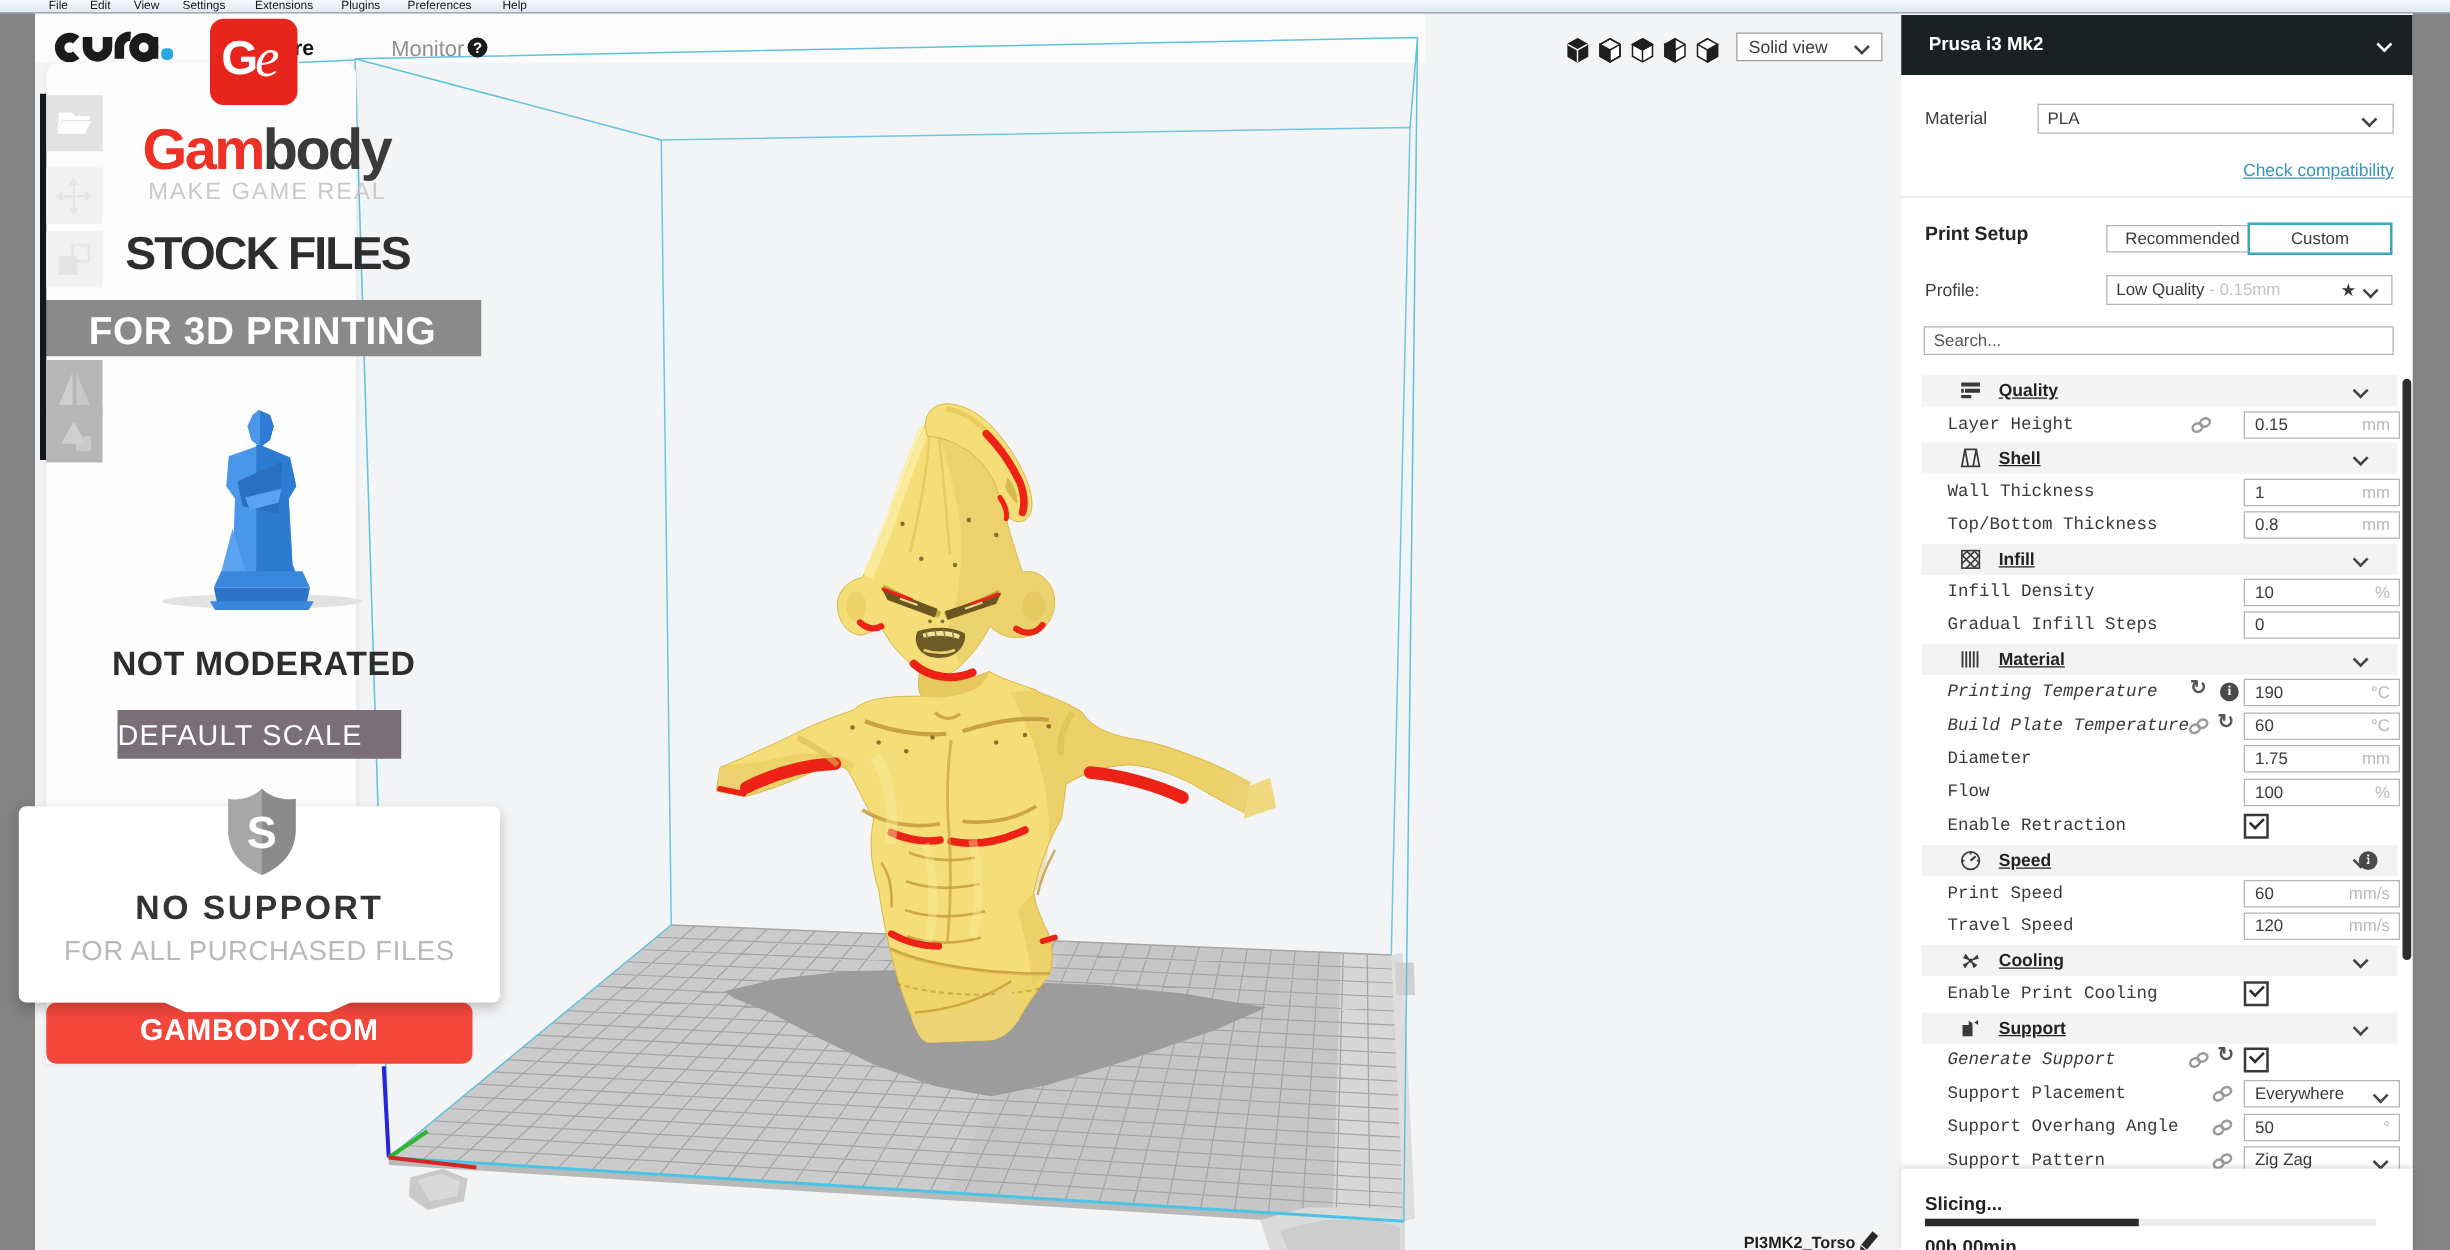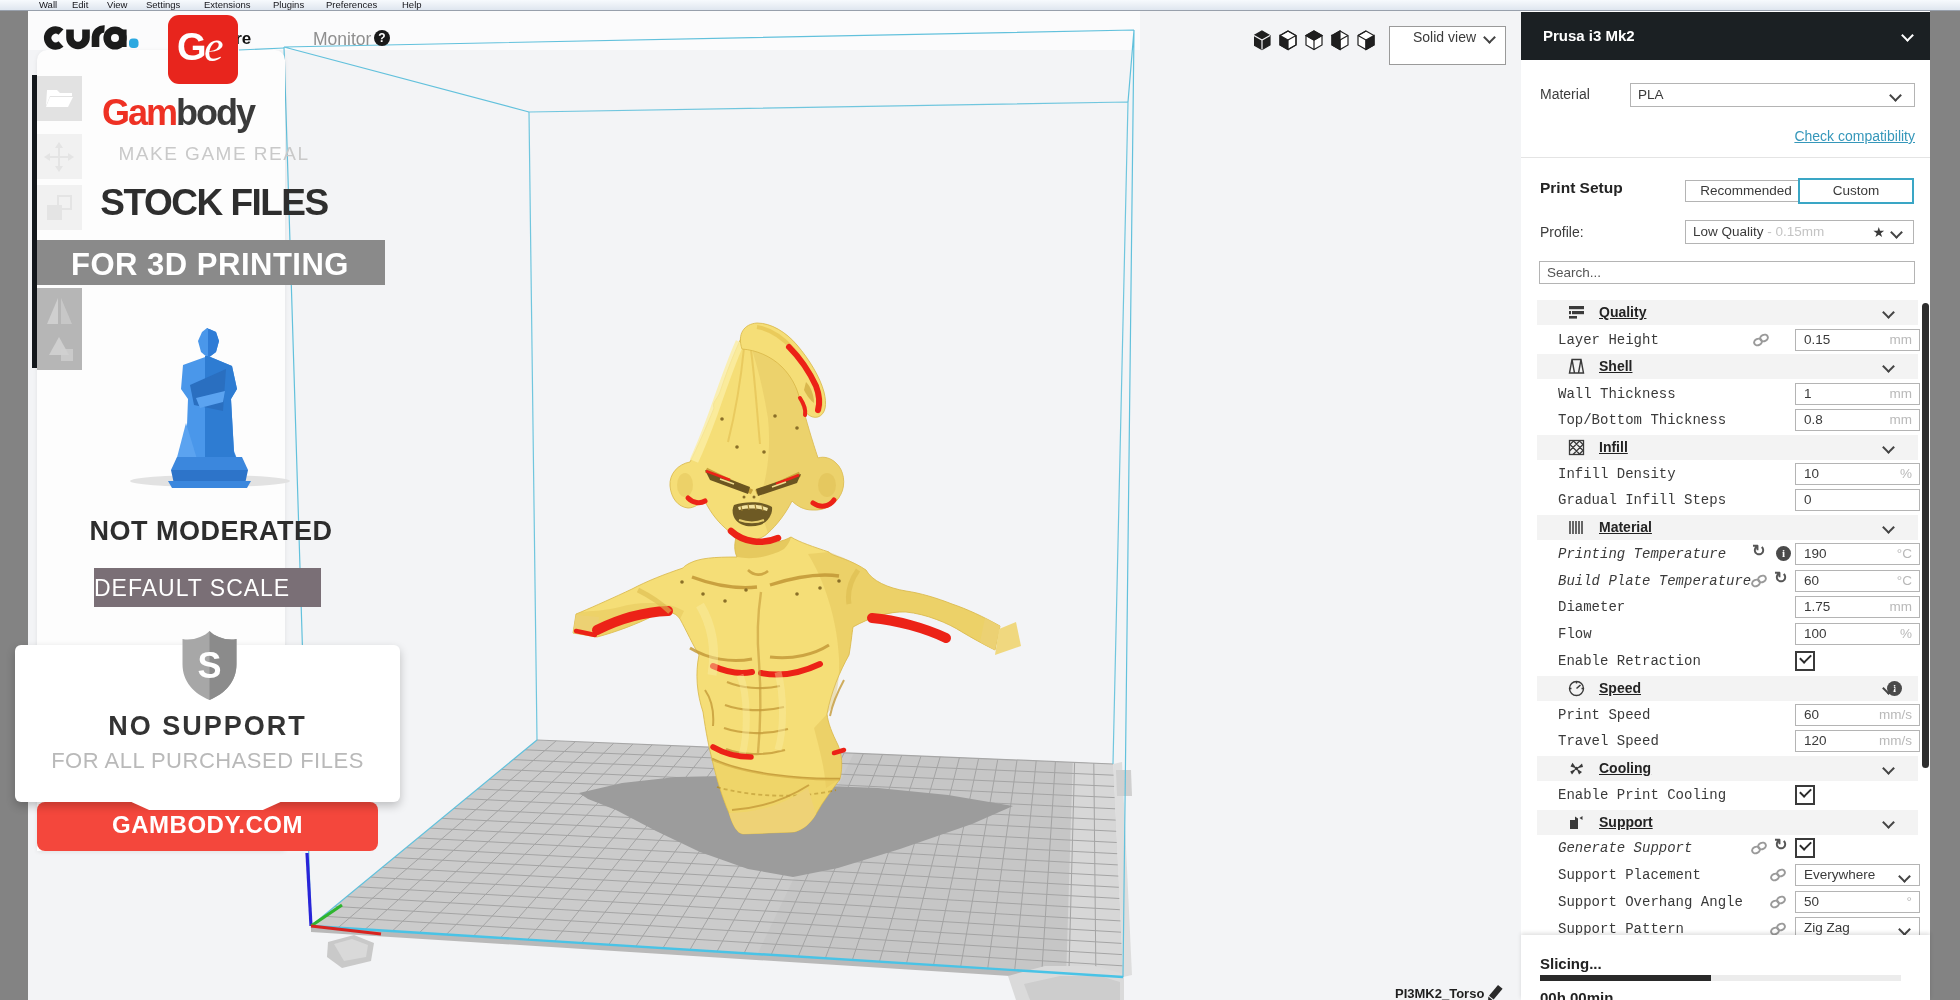--- a/index.html
+++ b/index.html
@@ -35,21 +35,21 @@
   .cb:after { content:""; position:absolute; left:3px; top:1px; width:9px; height:5px;
      border-left:2.5px solid #2a2a2a; border-bottom:2.5px solid #2a2a2a; transform:rotate(-45deg); }
   .undo { font-size:16px; font-weight:bold; color:#555; line-height:16px; transform:scaleX(-1); }
   .info { width:15px; height:15px; background:#4a4a4a; border-radius:50%; color:#fff;
      font-size:11px; font-weight:bold; text-align:center; line-height:15px; font-family:"Liberation Serif",serif; }
 </style>
 </head>
 <body>
 
   <div id="menubar" class="abs">
-    <span style="left:39px">Wall</span>
+    <span style="left:39px">File</span>
     <span style="left:72px">Edit</span>
     <span style="left:107px">View</span>
     <span style="left:146px">Settings</span>
     <span style="left:204px">Extensions</span>
     <span style="left:273px">Plugins</span>
     <span style="left:326px">Preferences</span>
     <span style="left:402px">Help</span>
   </div>
 
   <div id="app" class="abs">
@@ -191,21 +191,21 @@
           <polygon points="8,0 8,9 0,4.5"></polygon>
           <path d="M8,9 L16,4.5 M8,9 L8,18.5" fill="none"></path>
         </g>
         <g transform="translate(104,3)">
           <polygon points="8,0 16,4.5 16,14 8,18.5 0,14 0,4.5" fill="#fff"></polygon>
           <polygon points="8,9 16,4.5 16,14 8,18.5"></polygon>
           <path d="M0,4.5 L8,9 M8,9 L8,18.5 M8,0 L0,4.5" fill="none"></path>
         </g>
       </g>
     </svg>
-    <div class="abs" style="left:1361px;top:15px;width:117px;height:39px;background:#fff;border:1.5px solid #9a9a9a;font-size:14px;color:#3a3a3a;line-height:20px;padding-left:23px">Solid view
+    <div class="abs" style="left:1361px;top:15px;width:117px;height:23px;background:#fff;border:1.5px solid #9a9a9a;font-size:14px;color:#3a3a3a;line-height:20px;padding-left:9px">Solid view
       <span class="chev" style="position:absolute;right:11px;top:6px"></span>
     </div>
 
     <div class="abs" style="left:3.5px;top:64px;width:5px;height:293px;background:#14181c;z-index:2"></div>
     <div class="abs" style="left:8.5px;top:65px;width:45px;height:45px;background:#e2e2e2;z-index:2">
       <svg width="45" height="45" viewBox="0 0 45 45">
         <g fill="#fff">
           <path d="M10 14 h10 l3 3 h12 v3 h-22 l-4 10 z"></path>
           <path d="M9 31 l4 -10 h23 l-5 10 z"></path>
         </g>
@@ -244,21 +244,21 @@
     <div class="abs" style="left:9px;top:39px;width:248px;height:801px;background:#fdfdfd;border-radius:10px 10px 0 0;box-shadow:0 1px 4px rgba(0,0,0,0.08)"></div>
     <svg class="abs" style="left:205px;top:30px" width="55" height="12" viewBox="0 0 55 12">
       <path d="M6,9 L51,7" stroke="#62c1dc" stroke-width="1.2" fill="none"></path>
     </svg>
 
     <div class="abs" style="left:140px;top:4px;width:70px;height:69px;background:#e8251d;border-radius:11px">
       <span style="position:absolute;left:9px;top:11px;font-size:38px;font-weight:bold;color:#fff;font-family:'Liberation Sans',sans-serif">G</span>
       <span style="position:absolute;left:36px;top:6px;font-size:44px;font-style:italic;color:#fff;font-family:'Liberation Serif',serif">e</span>
     </div>
 
-    <div class="abs" style="left:74px;top:81px;font-size:36px;font-weight:bold;letter-spacing:-2px;color:#3a3a3a"><span style="color:#ee3124">Gam</span>body</div>
+    <div class="abs" style="left:86px;top:81px;font-size:46px;font-weight:bold;letter-spacing:-2px;color:#3a3a3a"><span style="color:#ee3124">Gam</span>body</div>
     <div class="abs" style="left:86px;top:132px;width:200px;text-align:center;font-size:19px;color:#c9c9c9;letter-spacing:1.5px">MAKE GAME REAL</div>
     <div class="abs" style="left:68px;top:171px;width:236px;text-align:center;font-size:37px;font-weight:bold;letter-spacing:-1.5px;color:#2e2e2e">STOCK FILES</div>
 
     <div class="abs" style="left:7px;top:229px;width:350px;height:45px;background:#8a8a8a">
       <div style="position:absolute;left:0;top:7px;width:100%;text-align:center;font-size:31px;font-weight:bold;color:#fff;letter-spacing:0.5px">FOR 3D PRINTING</div>
     </div>
 
     <svg class="abs" style="left:95px;top:314px" width="175" height="165" viewBox="-5 0 175 165">
       <ellipse cx="82" cy="156" rx="80" ry="6" fill="#e2e2e2"></ellipse>
       <polygon points="79,3 88,7 91,16 88,27 80,33 73,27 70,16 74,7" fill="#4a97ea"></polygon>

